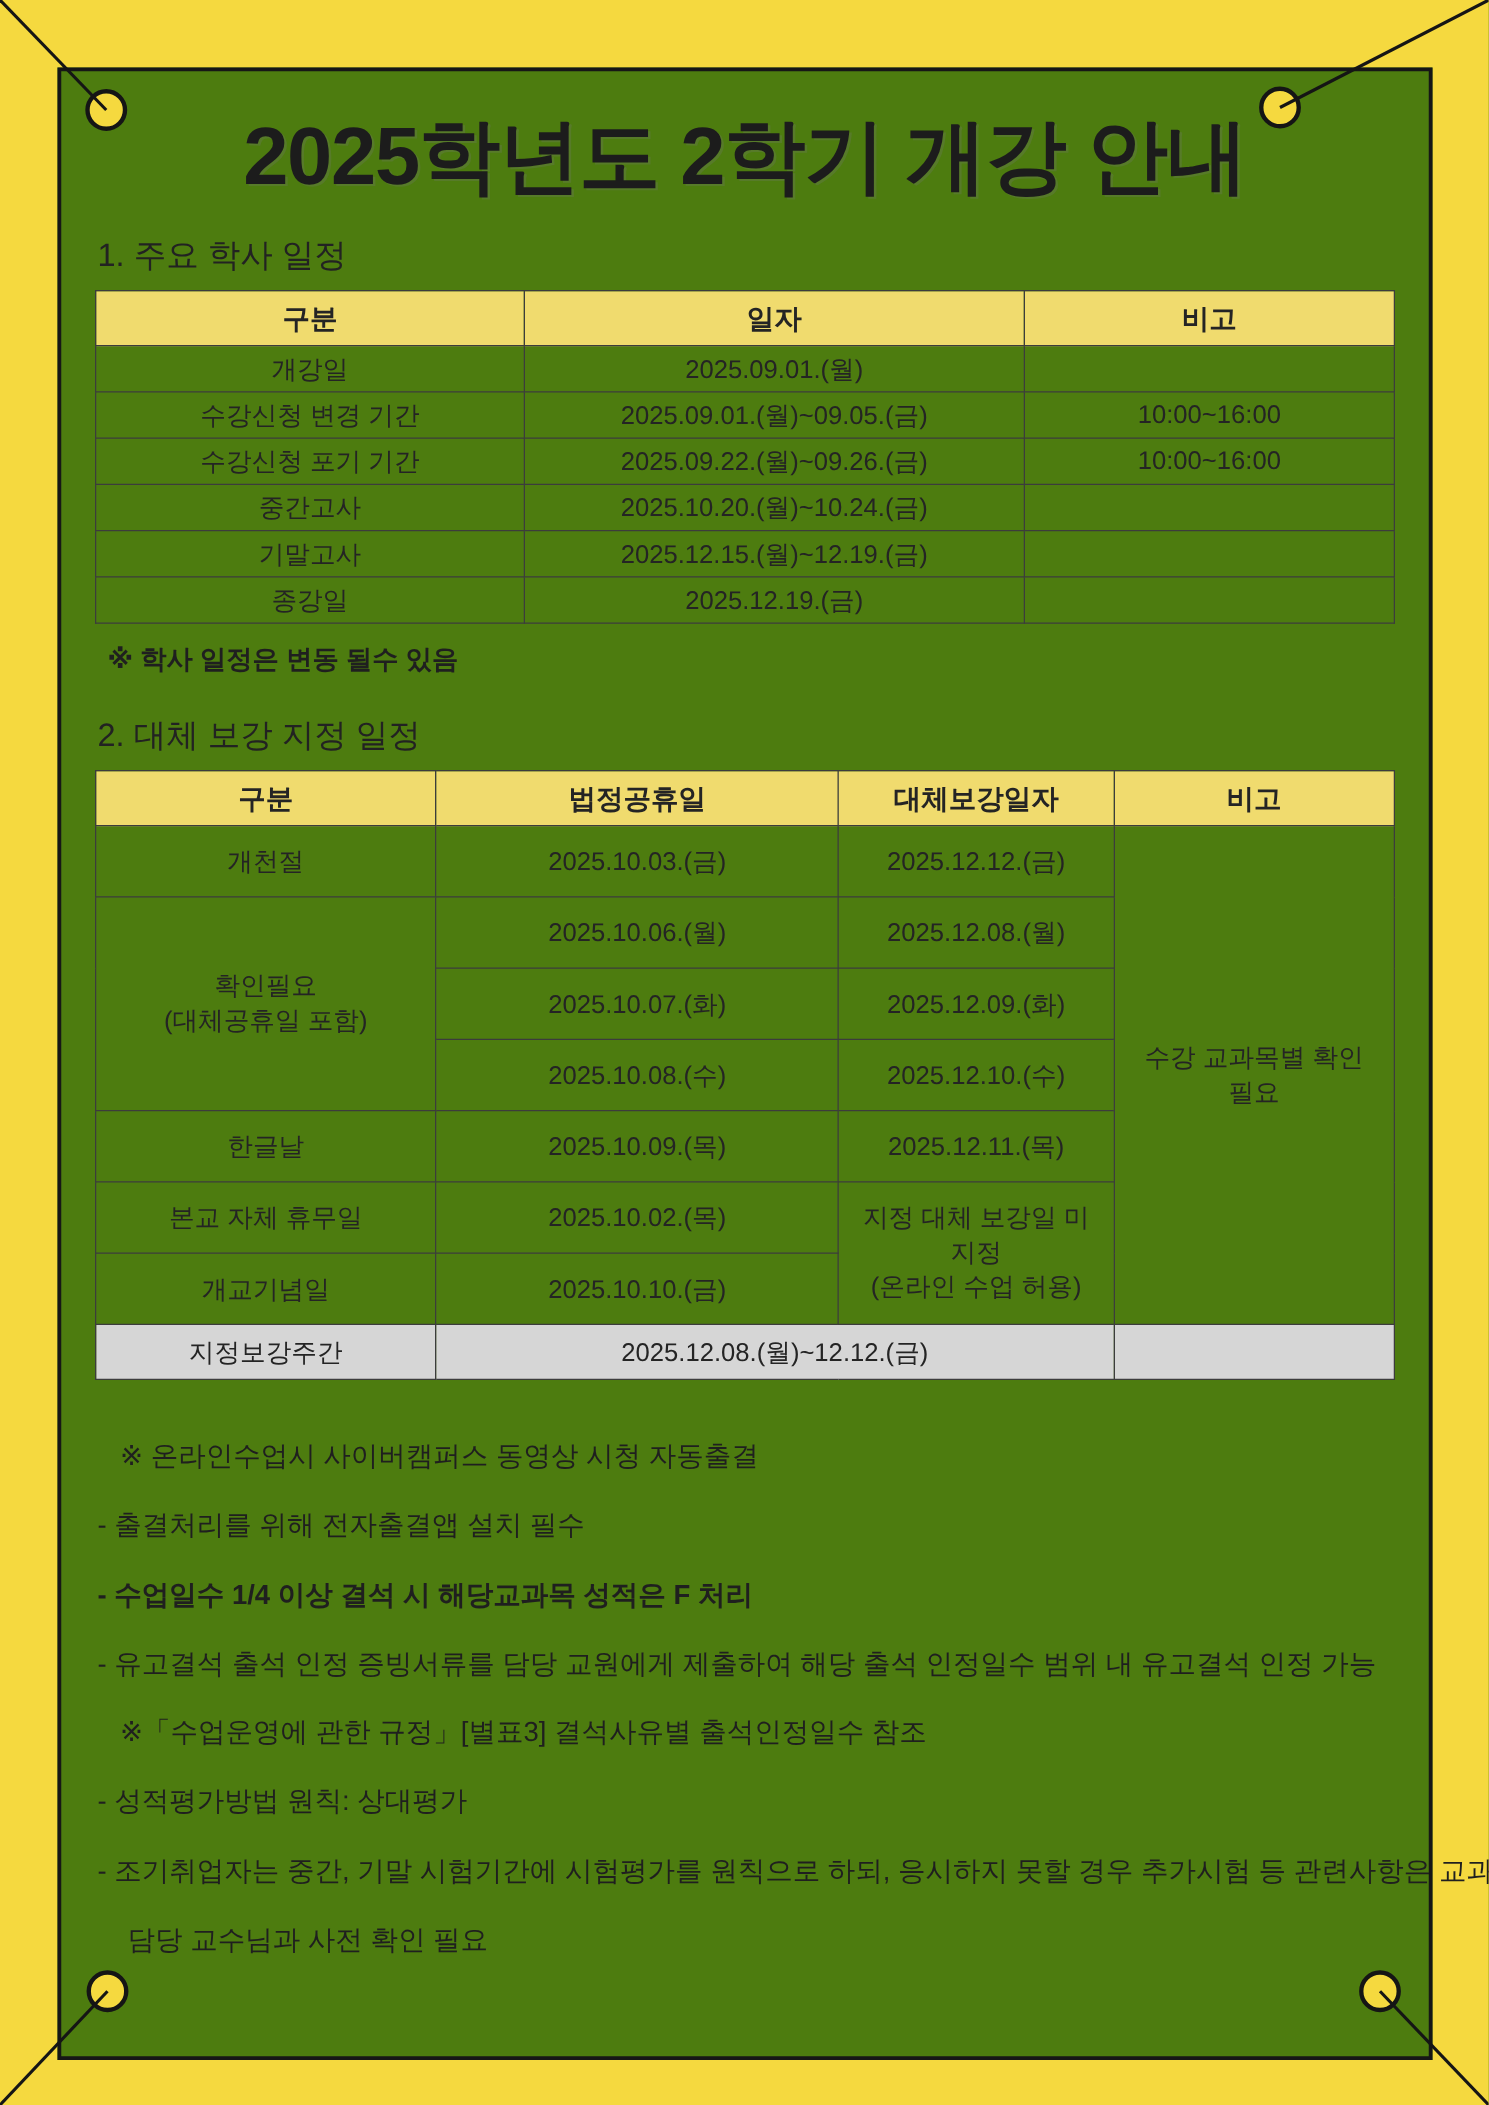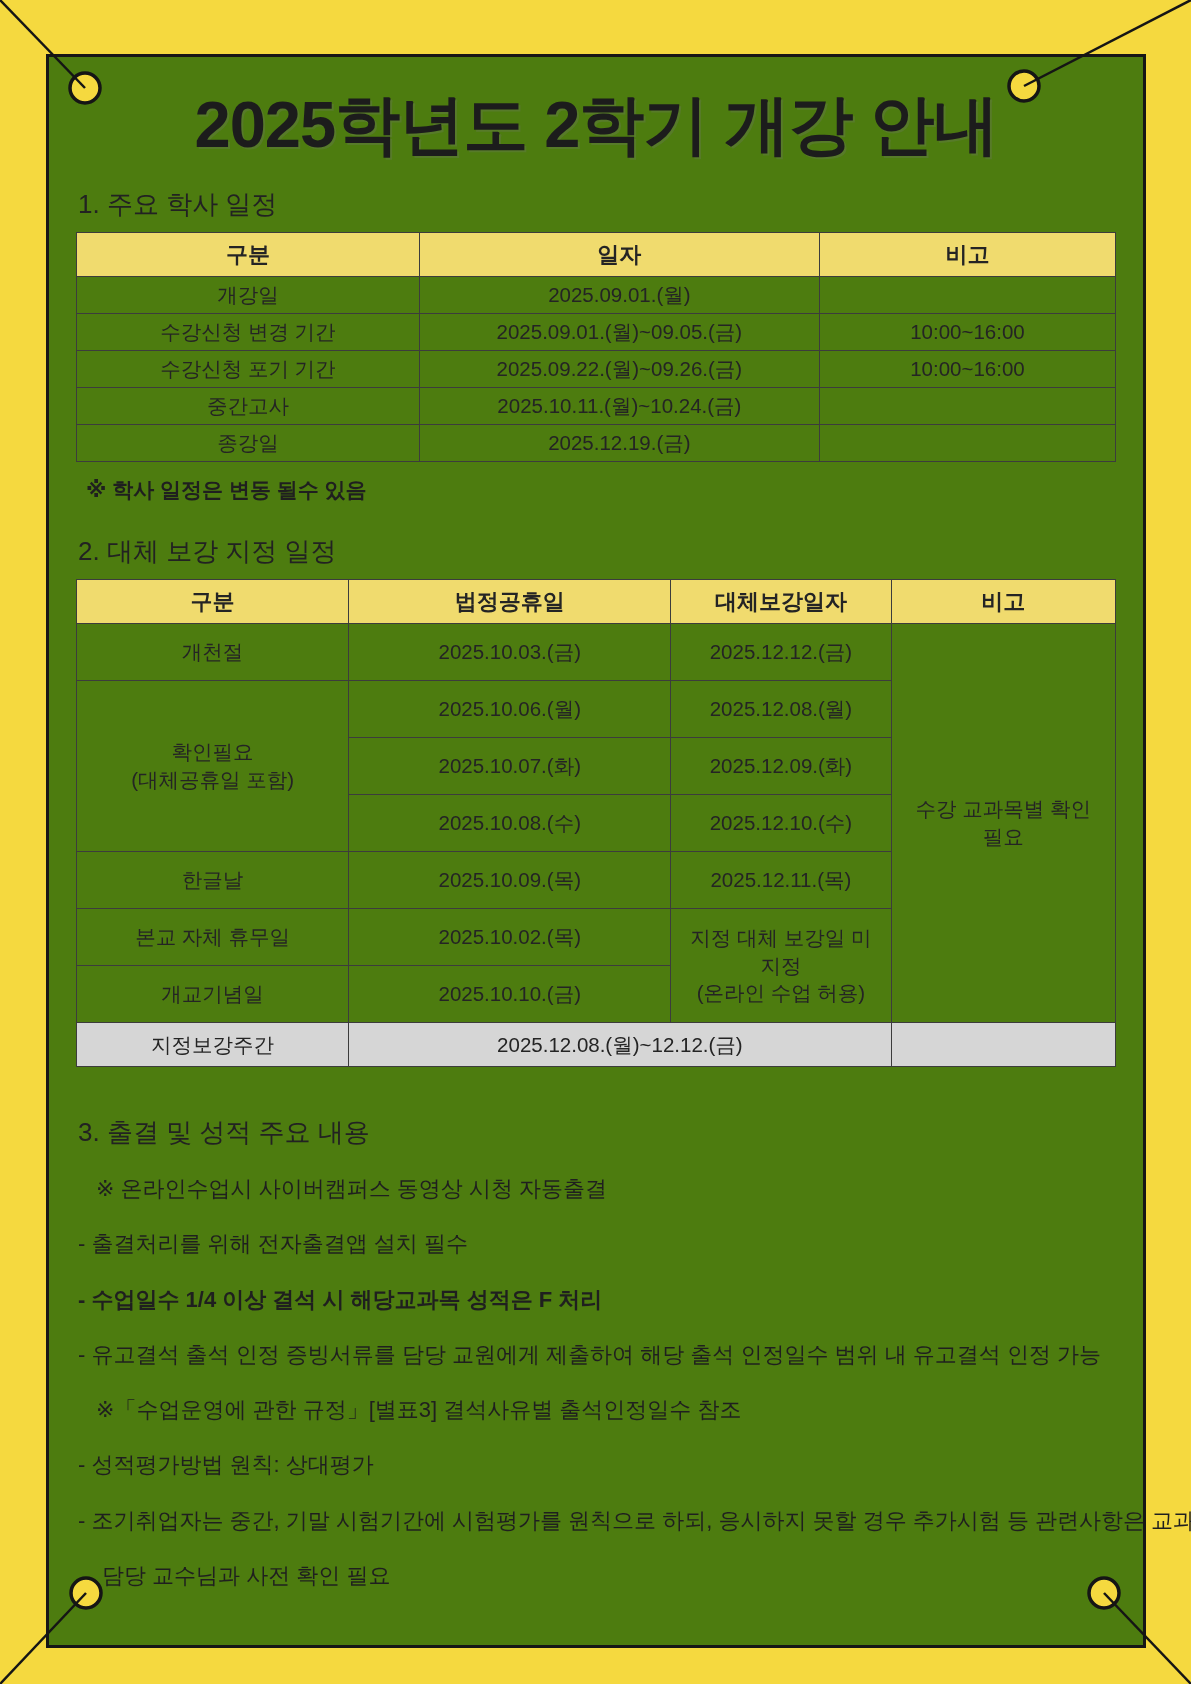--- a/index.html
+++ b/index.html
@@ -112,21 +112,26 @@
         <td>2025.09.01.(월)~09.05.(금)</td>
         <td>10:00~16:00</td>
       </tr>
       <tr>
         <td>수강신청 포기 기간</td>
         <td>2025.09.22.(월)~09.26.(금)</td>
         <td>10:00~16:00</td>
       </tr>
       <tr>
         <td>중간고사</td>
-        <td>2025.10.11.(월)~10.24.(금)</td>
+        <td>2025.10.20.(월)~10.24.(금)</td>
+        <td></td>
+      </tr>
+      <tr>
+        <td>기말고사</td>
+        <td>2025.12.15.(월)~12.19.(금)</td>
         <td></td>
       </tr>
       <tr>
         <td>종강일</td>
         <td>2025.12.19.(금)</td>
         <td></td>
       </tr>
     </tbody>
       </table>
     <div class="note">※ 학사 일정은 변동 될수 있음</div>
@@ -190,21 +195,20 @@
       <tr class="gray-row">
         <td>지정보강주간</td>
         <td colspan="2">2025.12.08.(월)~12.12.(금)</td>
         <td></td>
       </tr>
     </tbody>
       </table>
   </div>
 
   <div class="sec3">
-    <div class="sec-heading">3. 출결 및 성적 주요 내용</div>
     <div class="list">
       <div class="li sub">※  온라인수업시 사이버캠퍼스 동영상 시청 자동출결</div>
       <div class="li">- 출결처리를 위해 전자출결앱 설치 필수</div>
       <div class="li bold">- 수업일수 1/4 이상 결석 시 해당교과목 성적은 F 처리</div>
       <div class="li">- 유고결석 출석 인정 증빙서류를 담당 교원에게 제출하여 해당 출석 인정일수 범위 내 유고결석 인정 가능</div>
       <div class="li sub">※「수업운영에 관한 규정」[별표3] 결석사유별 출석인정일수 참조</div>
       <div class="li">-  성적평가방법 원칙: 상대평가</div>
       <div class="li">-  조기취업자는 중간, 기말 시험기간에 시험평가를 원칙으로 하되, 응시하지 못할 경우 추가시험 등 관련사항은 교과목</div>
       <div class="li cont">담당 교수님과 사전 확인 필요</div>
 

